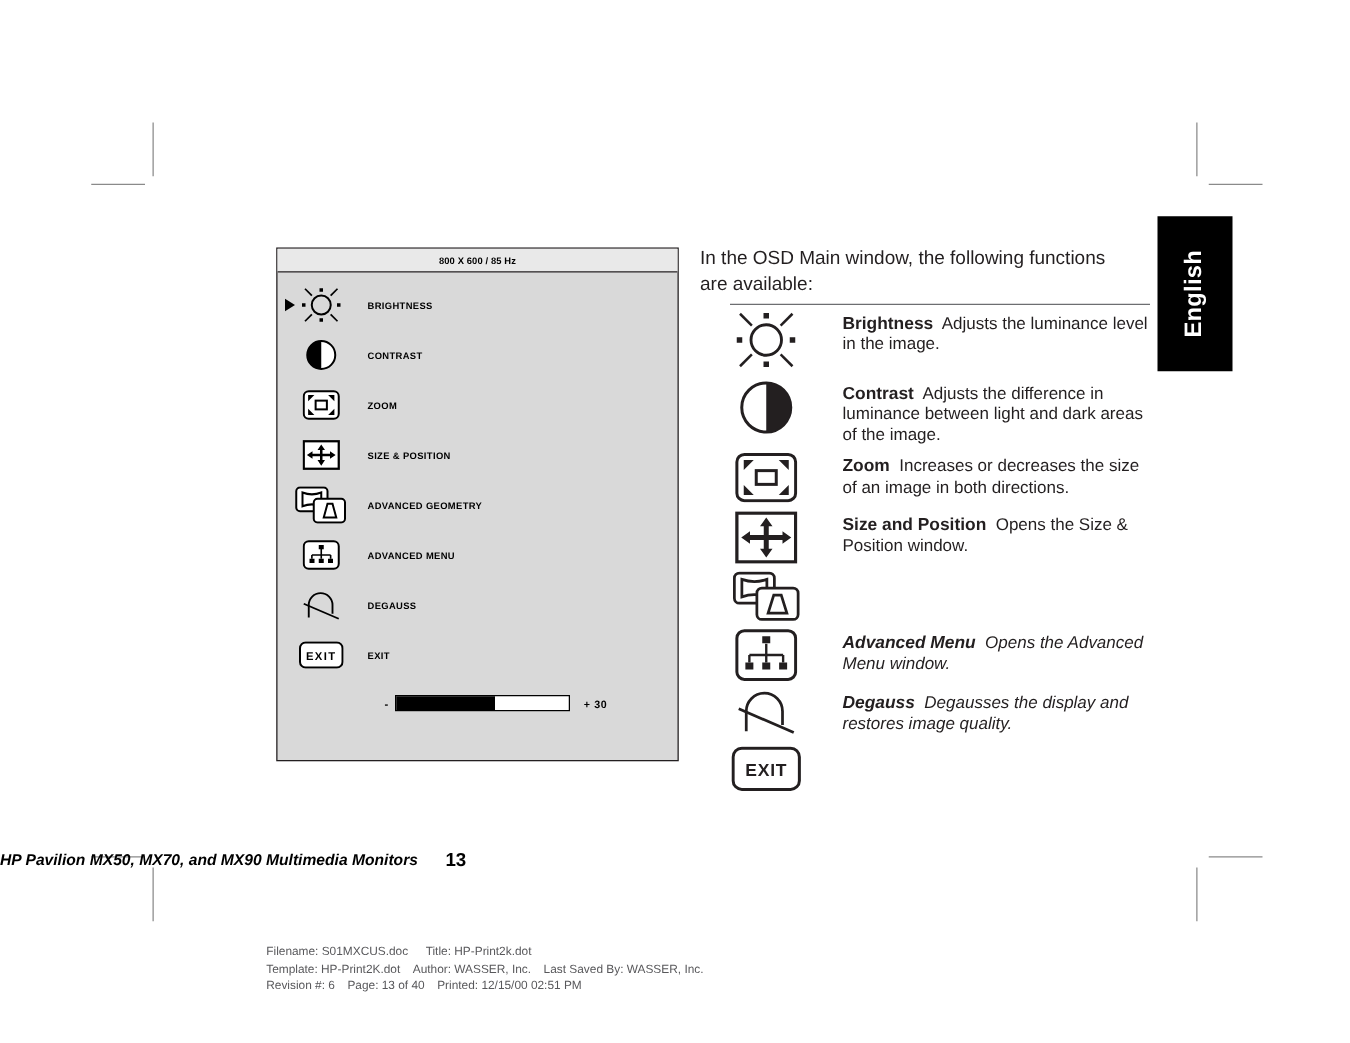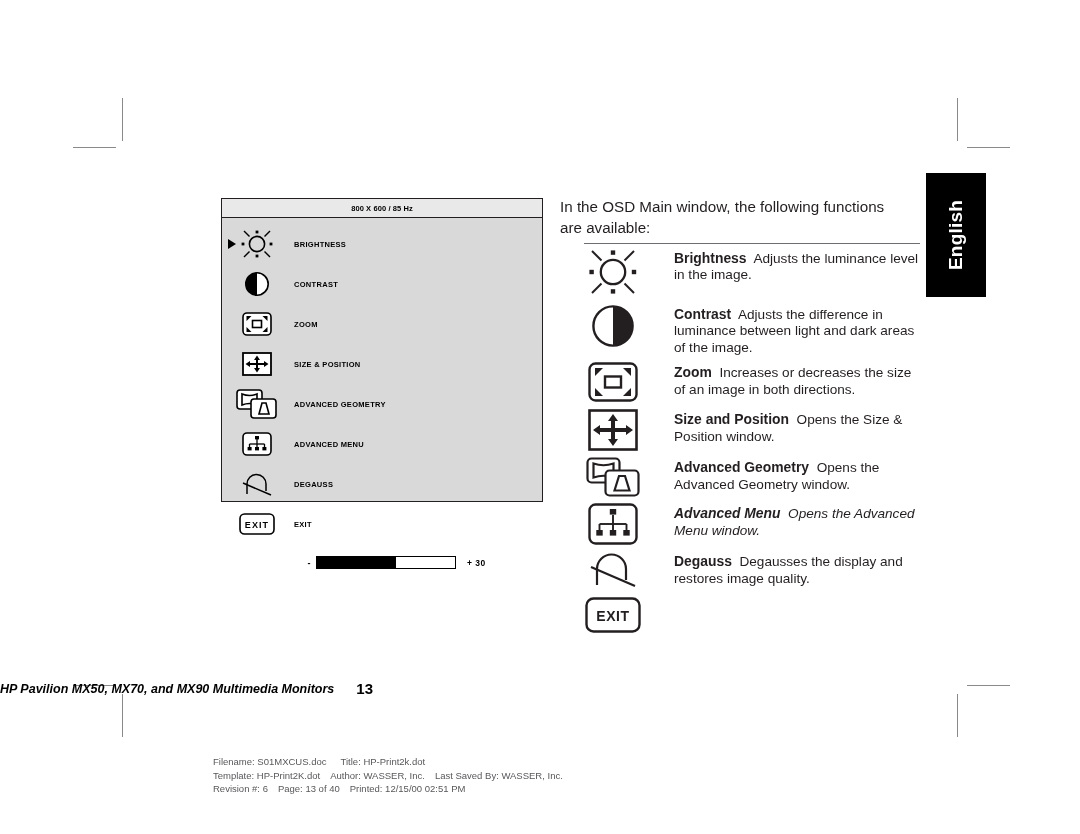--- a/index.html
+++ b/index.html
@@ -14,21 +14,21 @@
   }
   .page{position:absolute;inset:0;}
 
   
   .cmark{position:absolute;background:#8a8a8a;}
   .cmark.v{width:1px;}
   .cmark.h{height:1px;}
 
   
   #osd{
-    position:absolute;left:221px;top:198px;width:322px;height:304px;
+    position:absolute;left:221px;top:198px;width:322px;height:411px;
     background:#d9d9d9;border:1px solid #231f20;box-sizing:border-box;
   }
   #osd-title{
     height:18px;background:#e9e9e9;border-bottom:1px solid #231f20;
     display:flex;align-items:center;justify-content:center;
     font-size:7.5px;font-weight:bold;color:#000;letter-spacing:.1px;
   }
   .osd-rows{position:relative;padding:6px 0 0 0;}
   .osd-row{
     height:40px;display:flex;align-items:center;position:relative;
@@ -324,23 +324,20 @@
 
     <div class="dl-item" style="margin-bottom:4px;">
       <div class="dl-ico">
         <svg width="54" height="40" viewBox="0 0 54 40">
           <rect x="1.5" y="1.5" width="32" height="24" rx="4" fill="#fff" stroke="#231f20" stroke-width="2.2"></rect>
           <path d="M7.5 6.5 Q17.5 10 27.5 6.5 L27.5 20.5 Q17.5 17 7.5 20.5 Z" fill="#fff" stroke="#231f20" stroke-width="2.2"></path>
           <rect x="19.5" y="13.5" width="33" height="25" rx="4" fill="#fff" stroke="#231f20" stroke-width="2.2"></rect>
           <path d="M28.5 33.5 L33 19 L39 19 L43.5 33.5 Z" fill="#fff" stroke="#231f20" stroke-width="2.2"></path>
         </svg>
       </div>
-      <div class="dl-txt">
-        <span class="dl-term">Advanced Geometry</span><span>&nbsp; </span><span class="dl-desc">Opens the Advanced Geometry window.</span>
-      </div>
     </div>
 
     <div class="dl-item" style="margin-bottom:4px;font-style:italic;">
       <div class="dl-ico">
         <svg width="50" height="42" viewBox="0 0 50 42">
           <rect x="1.5" y="1.5" width="47" height="39" rx="6" fill="#fff" stroke="#231f20" stroke-width="2.4"></rect>
           <g stroke="#231f20" stroke-width="1.9" fill="none">
             <line x1="25" y1="12" x2="25" y2="21"></line>
             <line x1="11.5" y1="21" x2="38.5" y2="21"></line>
             <line x1="11.5" y1="21" x2="11.5" y2="27"></line>
@@ -353,21 +350,21 @@
             <rect x="21.8" y="27" width="6.4" height="5.6"></rect>
             <rect x="35.3" y="27" width="6.4" height="5.6"></rect>
           </g>
         </svg>
       </div>
       <div class="dl-txt">
         <span class="dl-term">Advanced Menu</span><span>&nbsp; </span><span class="dl-desc">Opens the Advanced Menu window.</span>
       </div>
     </div>
 
-    <div class="dl-item" style="margin-bottom:6px;">
+    <div class="dl-item" style="margin-bottom:6px;font-style:italic;">
       <div class="dl-ico">
         <svg width="52" height="38" viewBox="0 0 52 38">
           <g stroke="#231f20" stroke-width="2.2" fill="none">
             <path d="M10 34 L10 18 A14.5 14.5 0 0 1 39 18 L39 29"></path>
             <line x1="4" y1="16" x2="48" y2="35"></line>
           </g>
         </svg>
       </div>
       <div class="dl-txt">
         <span class="dl-term">Degauss</span><span>&nbsp; </span><span class="dl-desc">Degausses the display and restores image quality.</span>

